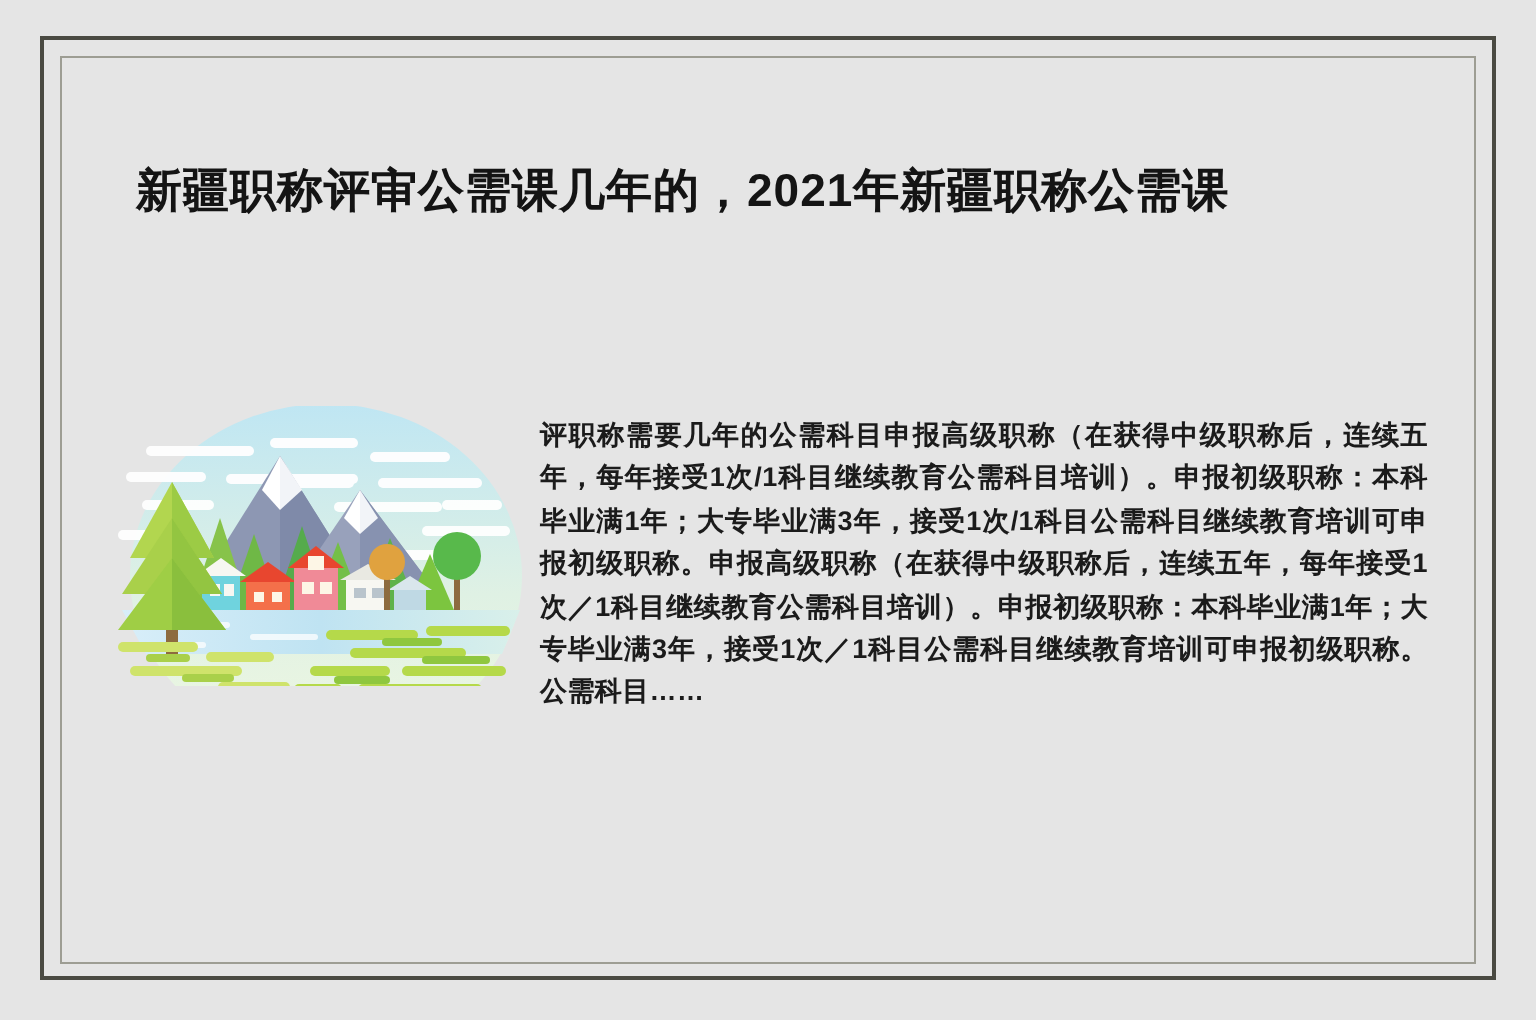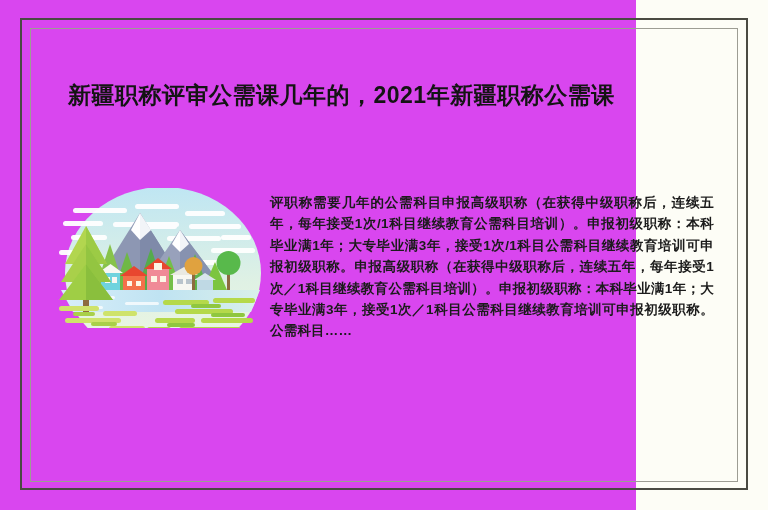--- a/index.html
+++ b/index.html
@@ -10,23 +10,23 @@
     width: 768px;
     height: 510px;
     background: #fdfdf6;
     font-family: "Liberation Sans", "DejaVu Sans", sans-serif;
     overflow: hidden;
     position: relative;
   }
   .page {
     position: absolute;
     left: 0; top: 0;
-    width: 636px;
+    width: 768px;
     height: 510px;
-    background: #d946ef;
+    background: #e5e5e5;
   }
   
   .frame-outer {
     position: absolute;
     left: 20px;
     top: 18px;
     width: 728px;
     height: 472px;
     border: 2px solid #4a4a42;
     box-sizing: border-box;
@@ -52,21 +52,21 @@
     font-weight: bold;
     color: #141414;
     letter-spacing: 0.5px;
     line-height: 34px;
     white-space: nowrap;
   }
   
   .content {
     position: absolute;
     left: 40px;
-    top: 170px;
+    top: 185px;
     width: 690px;
     height: 270px;
   }
   
   .illustration {
     position: absolute;
     left: 15px;
     top: 8px;
     width: 215px;
     height: 175px;

